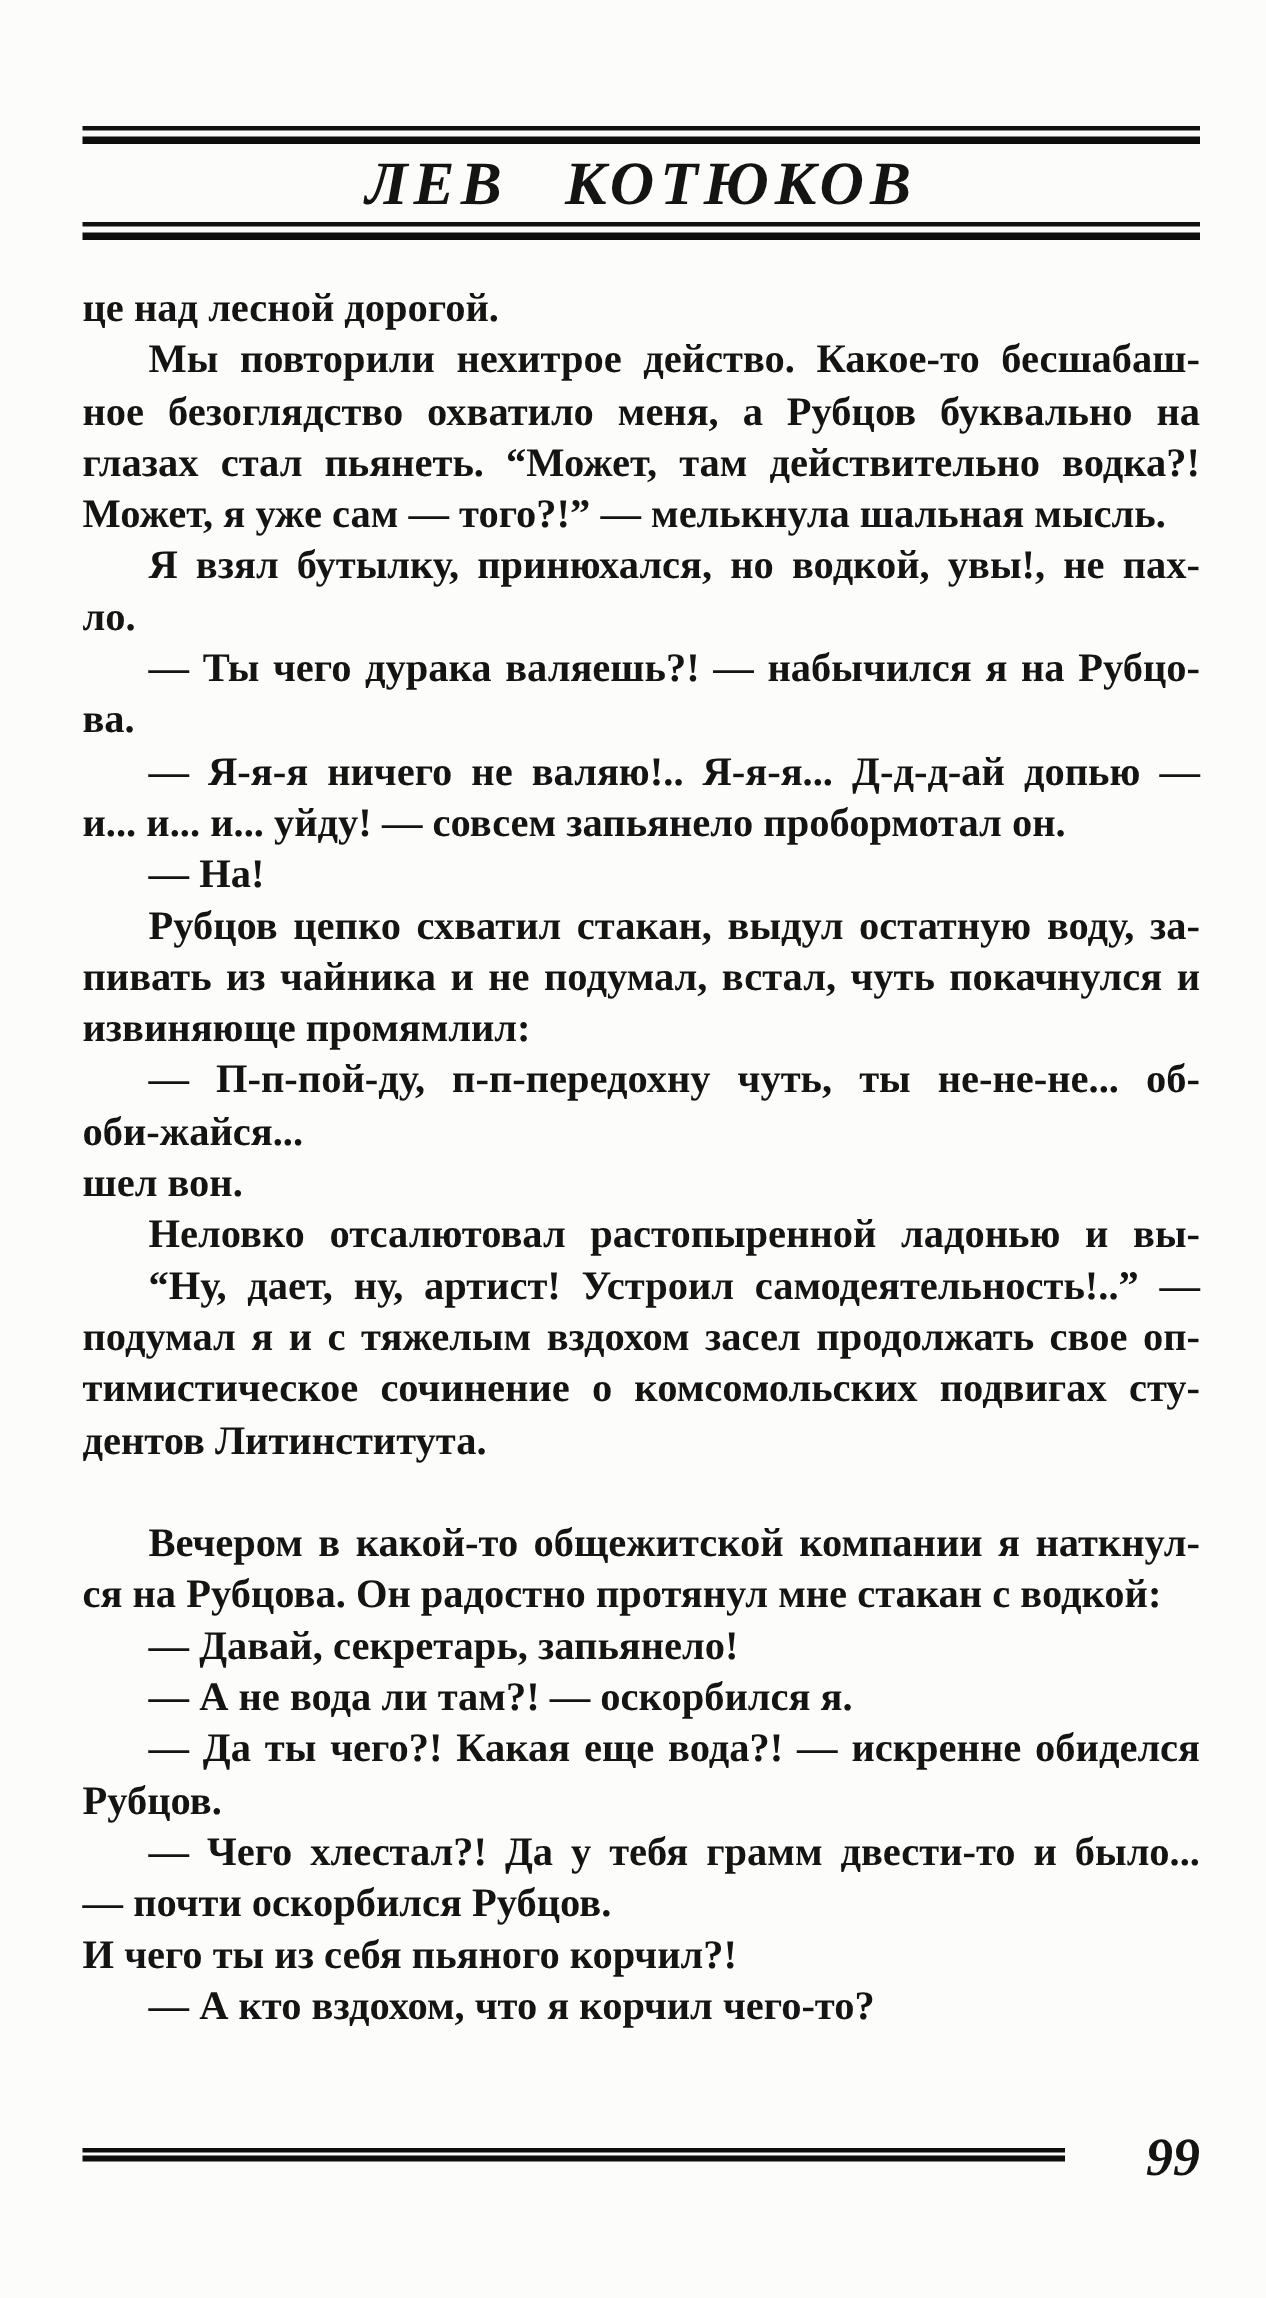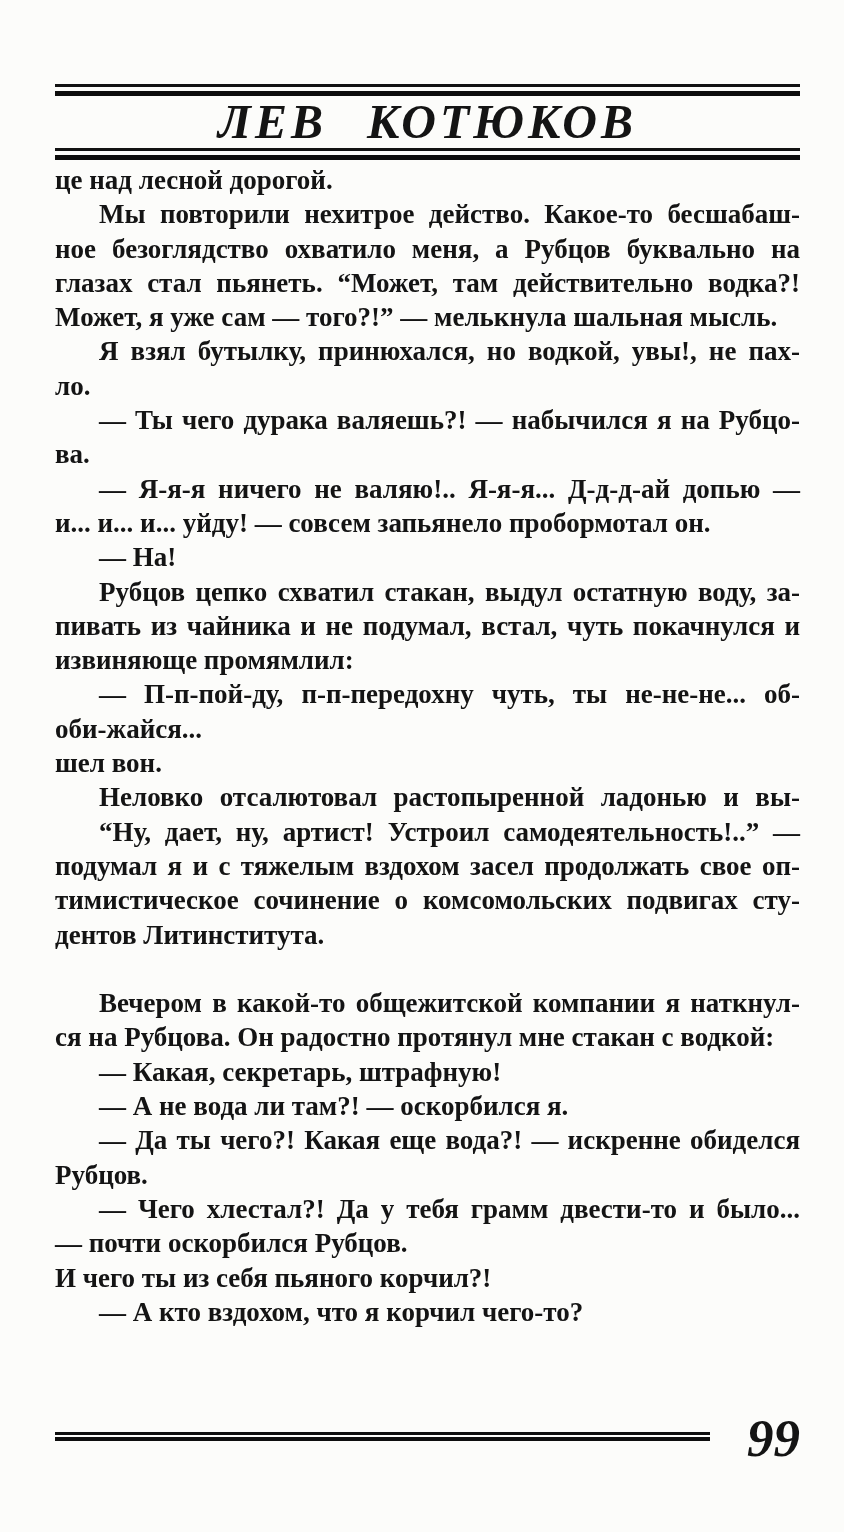--- a/index.html
+++ b/index.html
@@ -31,31 +31,31 @@
     
     filter: contrast(1);
   }
   .author {
     margin: 0;
     height: 52px;
     line-height: 52px;
     text-align: center;
     font-style: italic;
     font-weight: 700;
-    font-size: 48px;
+    font-size: 41px;
     letter-spacing: 4px;
     word-spacing: 24px;
     white-space: nowrap;
   }
 
   
   .body-text {
     position: absolute;
     left: 55px;
-    top: 163px;
+    top: 188px;
     width: 745px;
     font-size: 27px;
     font-weight: 700;
   }
   .ln {
     height: 34.3px;
     line-height: 34.3px;
     text-align: left;
   }
   .ln.j {
@@ -79,21 +79,21 @@
   .footer-rule {
     width: 655px;
     height: 2px;
     border-top: 3px solid #0e0e0e;
     border-bottom: 4px solid #0e0e0e;
   }
   .folio {
     margin-left: auto;
     font-style: italic;
     font-weight: 700;
-    font-size: 53px;
+    font-size: 36px;
     line-height: 1;
     transform: translateY(2px);
   }
 </style>
 </head>
 <body>
 
 <div class="page">
 
   <header class="running-head">
@@ -121,21 +121,21 @@
     <div class="ln ind j">— П-п-пой-ду, п-п-передохну чуть, ты не-не-не... об-</div>
     <div class="ln">оби-жайся...</div>
     <div class="ln">шел вон.</div>
     <div class="ln ind j">Неловко отсалютовал растопыренной ладонью и вы-</div>
     <div class="ln ind j">“Ну, дает, ну, артист! Устроил самодеятельность!..” —</div>
     <div class="ln j">подумал я и с тяжелым вздохом засел продолжать свое оп-</div>
     <div class="ln j">тимистическое сочинение о комсомольских подвигах сту-</div>
     <div class="ln">дентов Литинститута.</div>
     <div class="ln ind j gap">Вечером в какой-то общежитской компании я наткнул-</div>
     <div class="ln">ся на Рубцова. Он радостно протянул мне стакан с водкой:</div>
-    <div class="ln ind">— Какая, секретарь, штрафную!</div>
+    <div class="ln ind">— Давай, секретарь, запьянело!</div>
     <div class="ln ind">— А не вода ли там?! — оскорбился я.</div>
     <div class="ln ind j">— Да ты чего?! Какая еще вода?! — искренне обиделся</div>
     <div class="ln">Рубцов.</div>
     <div class="ln ind j">— Чего хлестал?! Да у тебя грамм двести-то и было...</div>
     <div class="ln">— почти оскорбился Рубцов.</div>
     <div class="ln">И чего ты из себя пьяного корчил?!</div>
     <div class="ln ind">— А кто вздохом, что я корчил чего-то?</div>
   </main>
 
   <footer class="page-footer">

